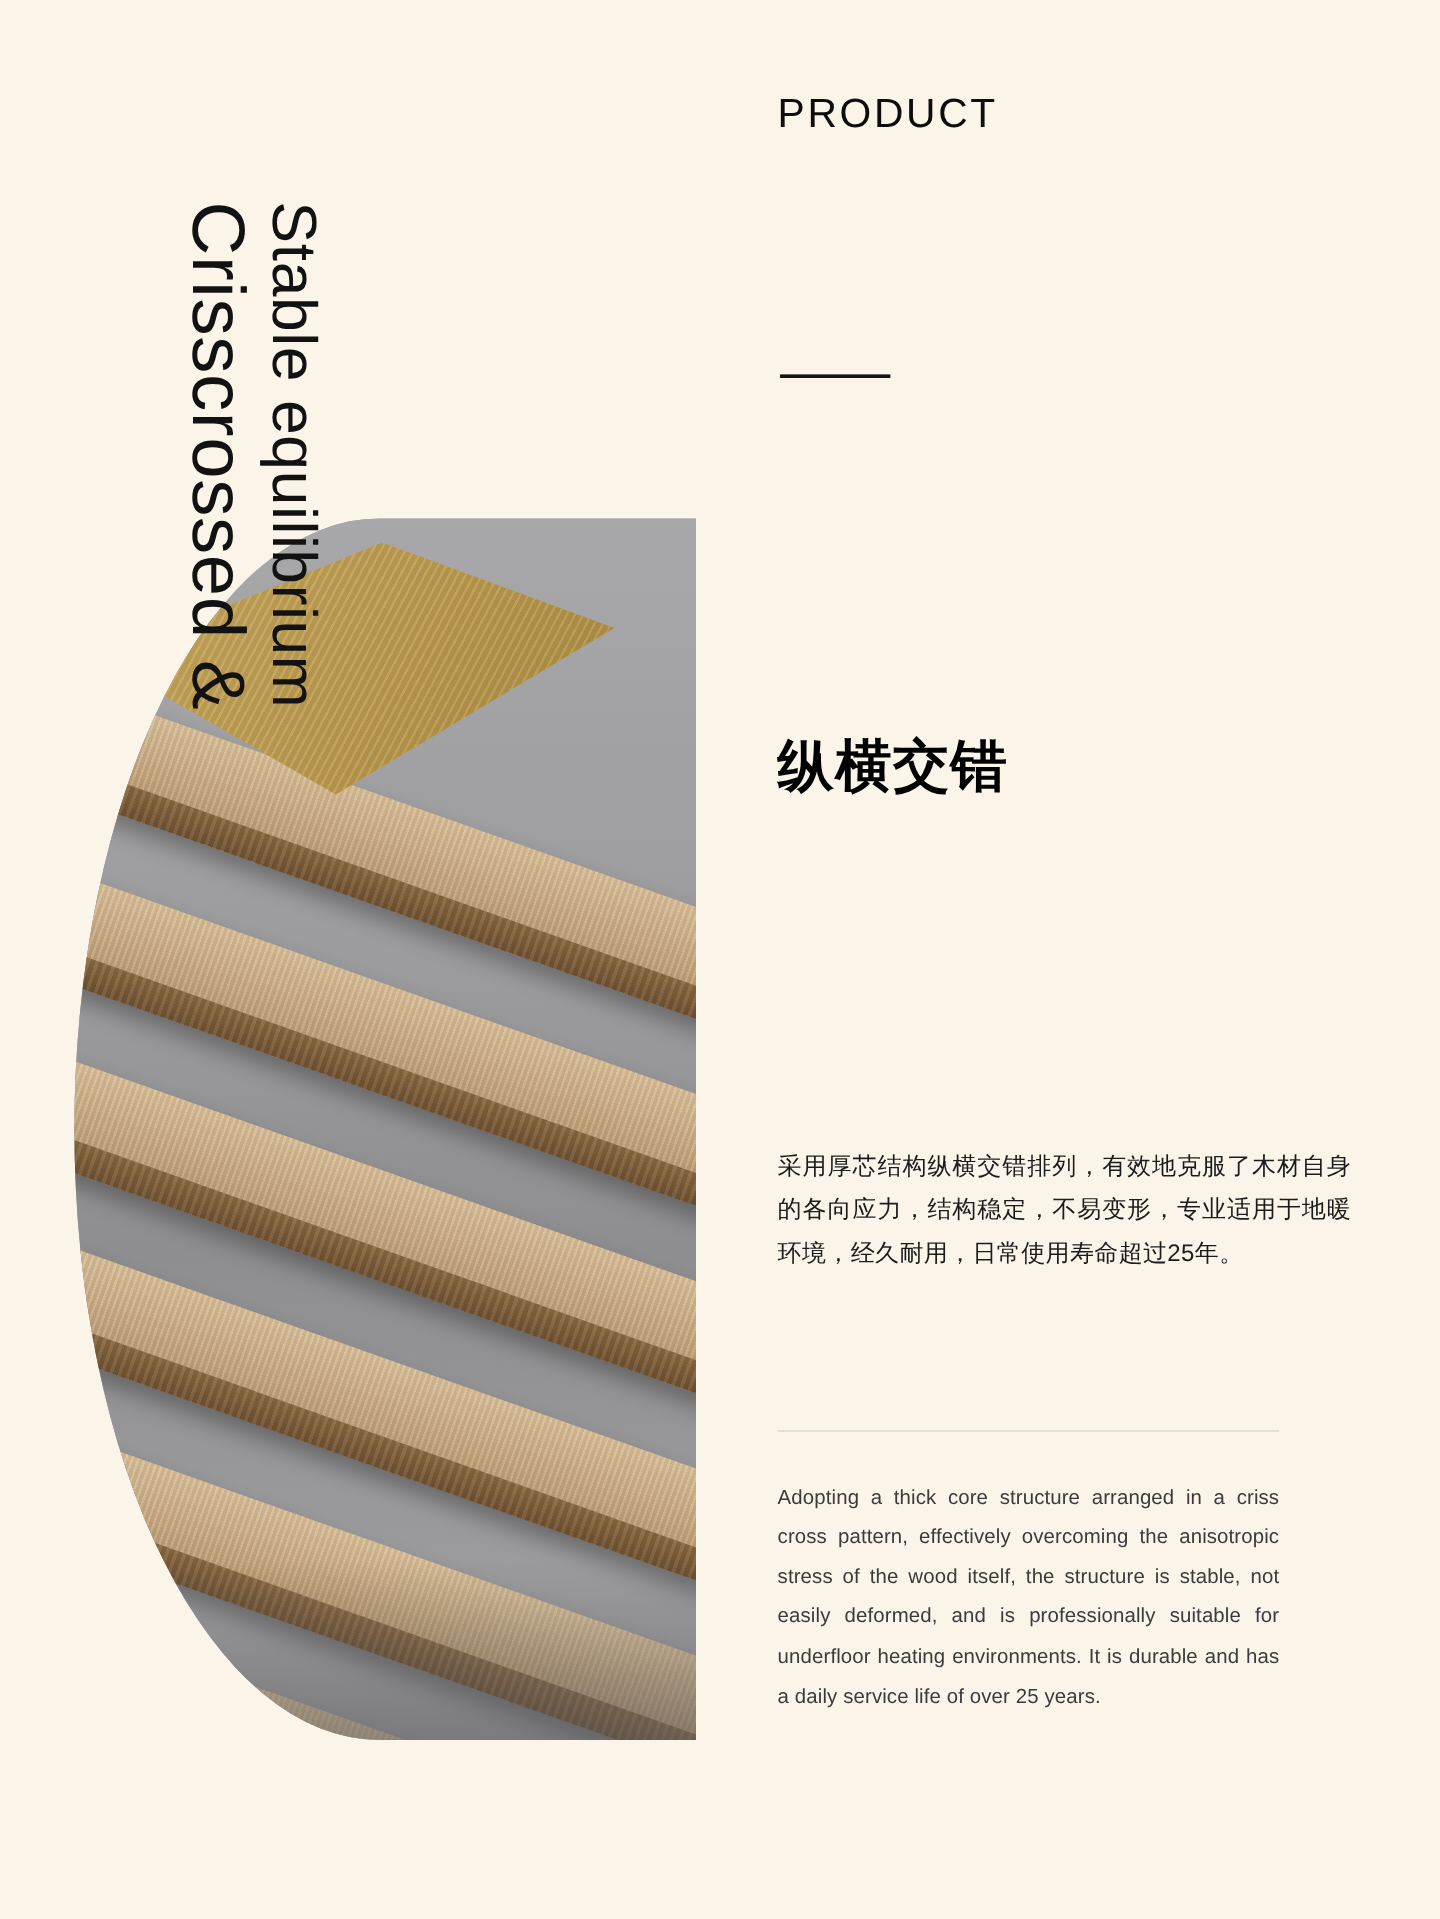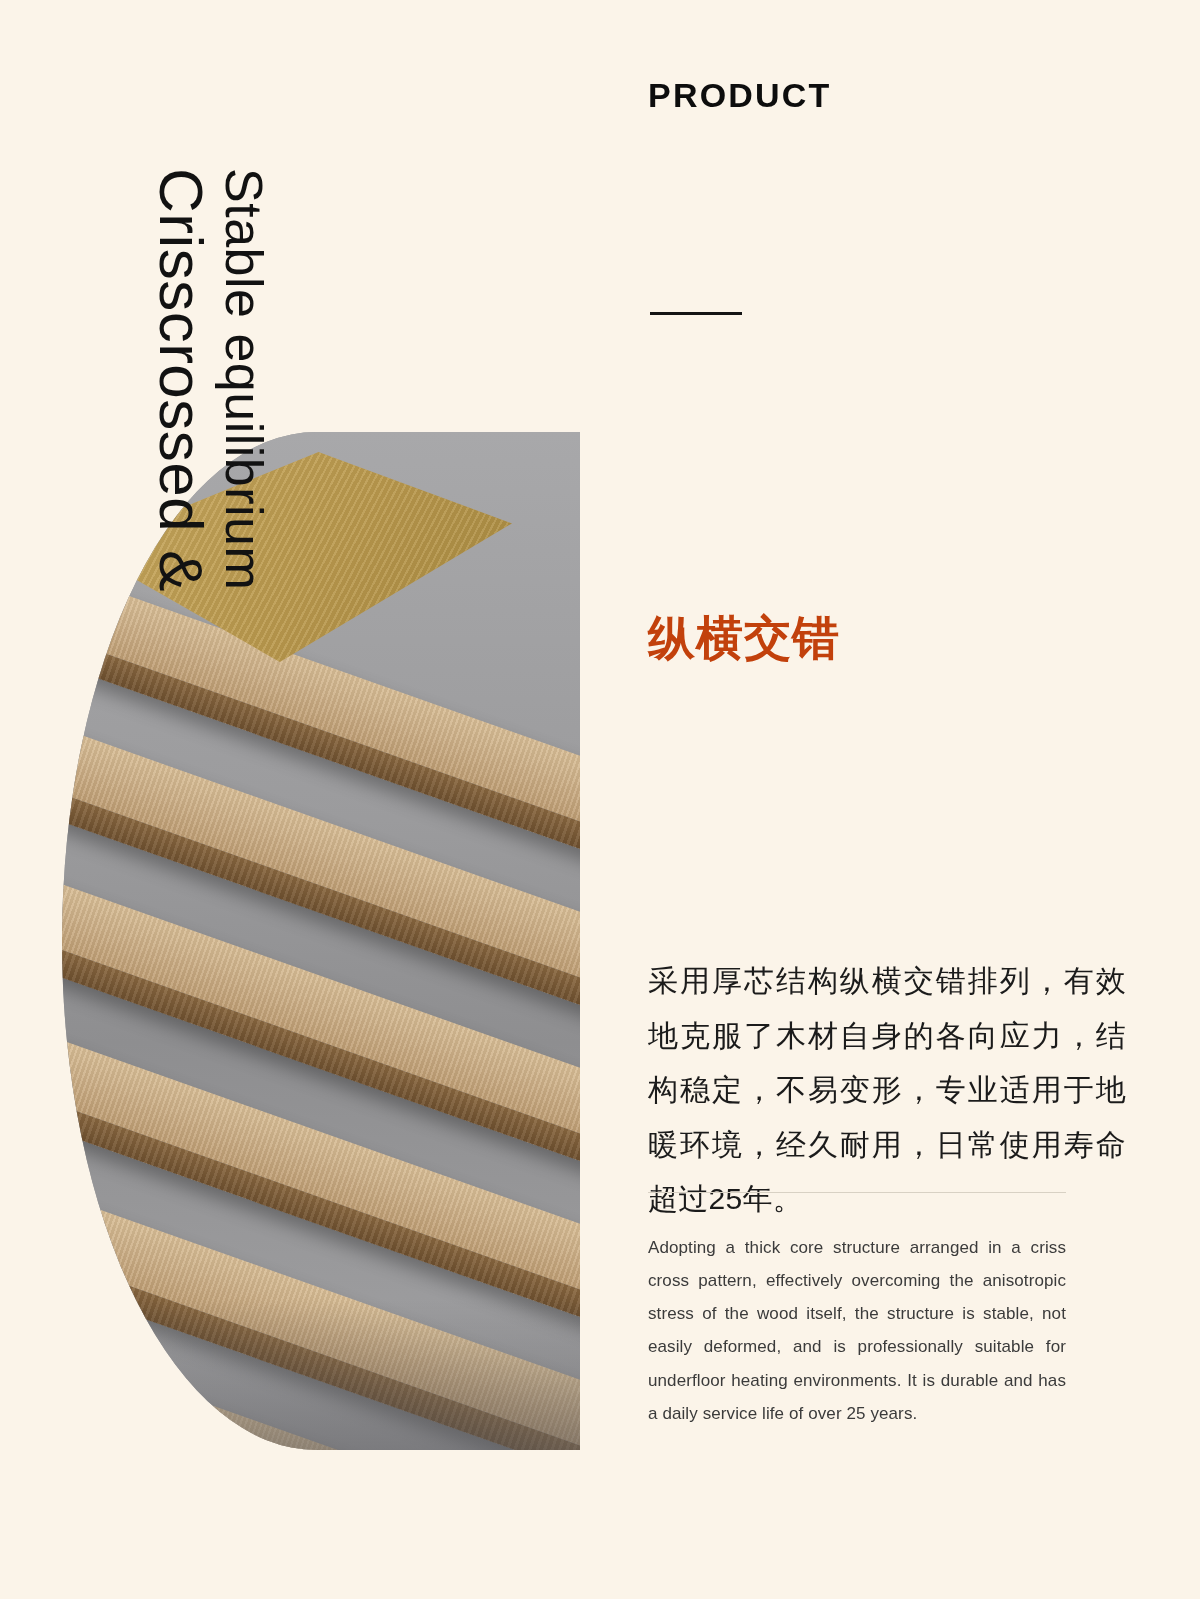--- a/index.html
+++ b/index.html
@@ -143,21 +143,21 @@
   
   .right-panel {
     position: absolute;
     left: 648px;
     top: 0;
     width: 480px;
     height: 1599px;
   }
   .eyebrow {
     font-size: 34px;
-    font-weight: 700;
+    font-weight: 400;
     letter-spacing: 2.2px;
     color: #0d0d0d;
   }
   .eyebrow.line1 { position: absolute; top: 76px; left: 0; }
   .eyebrow.line2 { position: absolute; top: 192px; left: 0; }
 
   .rule {
     position: absolute;
     top: 312px;
     left: 2px;
@@ -165,31 +165,31 @@
     height: 3px;
     background: #141414;
   }
 
   .cn-heading {
     position: absolute;
     top: 600px;
     left: 0;
     font-size: 47px;
     font-weight: 700;
-    color: #c2410c;
+    color: #000000;
     line-height: 1.62;
     letter-spacing: 1px;
   }
 
   .cn-body {
     position: absolute;
     top: 942px;
     left: 0;
     width: 478px;
-    font-size: 30px;
+    font-size: 20px;
     line-height: 1.82;
     color: #1b1b1b;
     letter-spacing: .3px;
     text-align: justify;
     margin-top: 12px;
   }
 
   .divider {
     position: absolute;
     top: 1192px;

